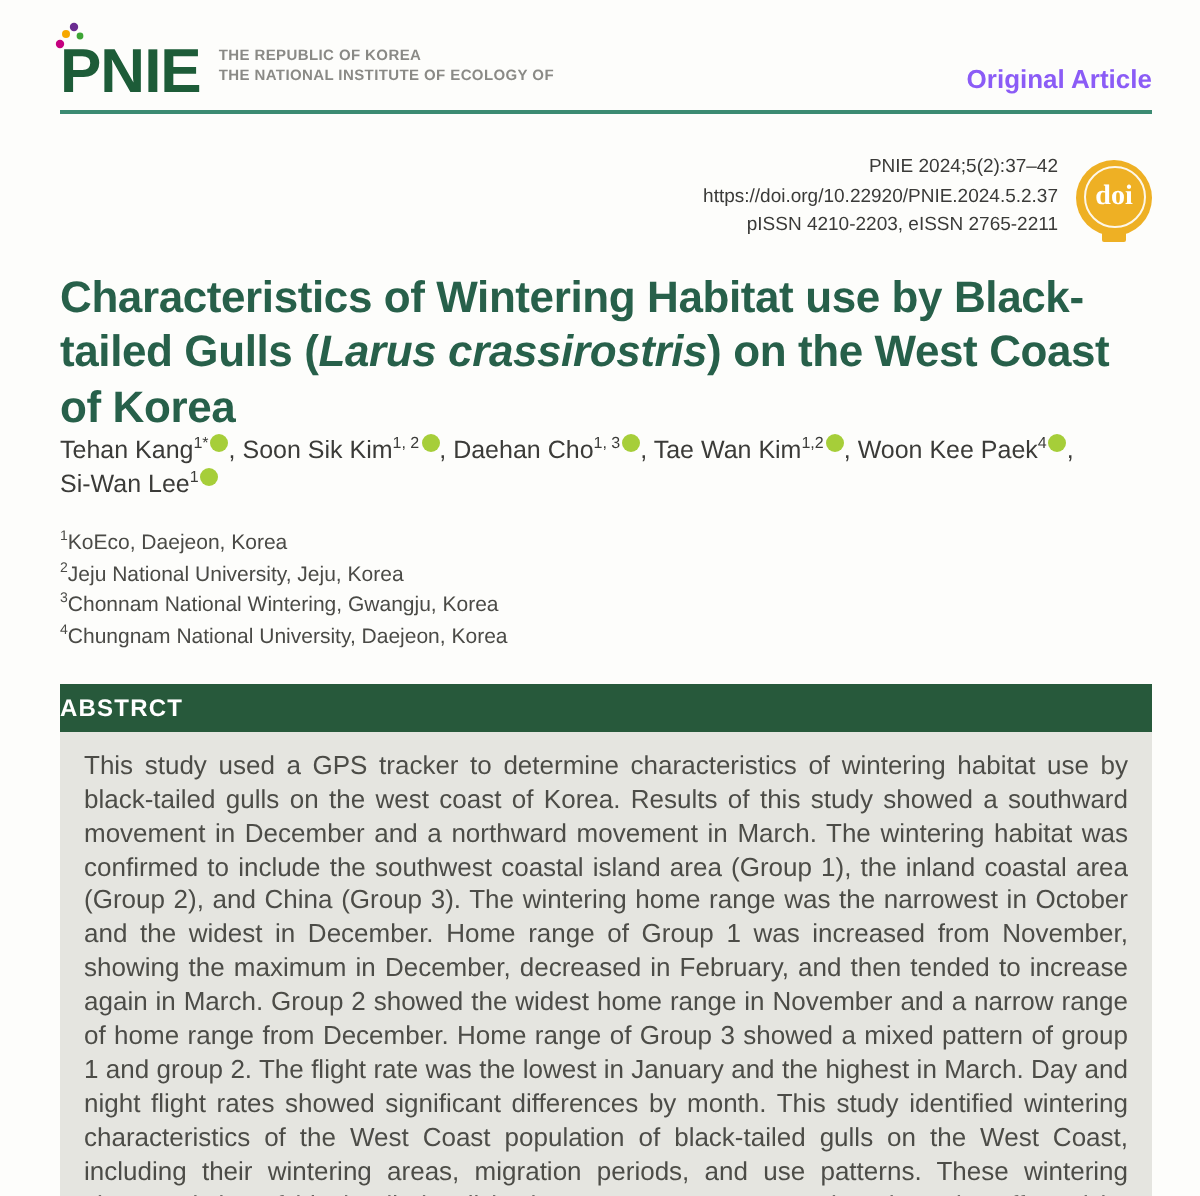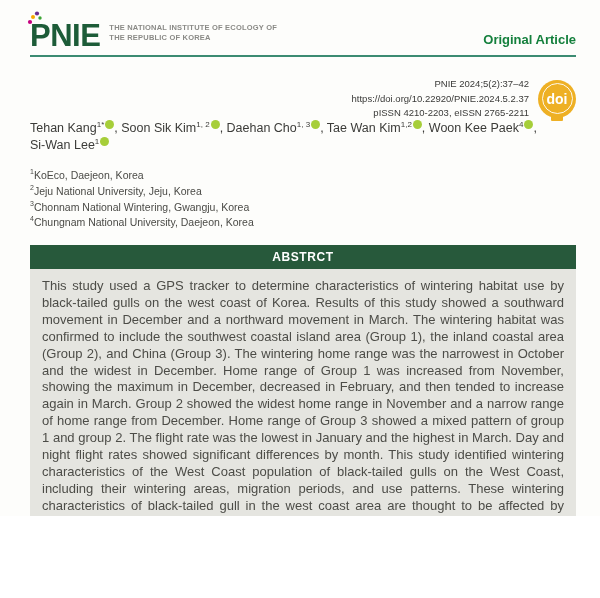--- a/index.html
+++ b/index.html
@@ -1,56 +1,56 @@
 <!DOCTYPE html>
 <html><head>
 <meta charset="utf-8">
 <style>
   * { margin:0; padding:0; box-sizing:border-box; }
   body { font-family:"Liberation Sans", sans-serif; background:#ffffff; }
-  .page { width:600px; height:516px; background:#fdfdfb; overflow:hidden; padding:12px 24px 0 30px; }
+  .page { width:600px; height:598px; background:#fdfdfb; overflow:hidden; padding:12px 24px 0 30px; }
 
   
   .masthead { display:flex; justify-content:space-between; align-items:flex-end; }
   .logo-block { display:flex; align-items:flex-start; }
   .pnie-wrap { position:relative; padding-top:9px; }
   .dots-icon { position:absolute; top:-2px; left:-5px; }
   .pnie-text { font-size:31px; font-weight:bold; color:#1d5c38; line-height:0.95; letter-spacing:-0.5px; }
   .tagline { margin-left:9px; padding-top:11px; }
   .tagline .proc { font-style:italic; font-size:9.5px; letter-spacing:0.6px; color:#9b9b97; line-height:1.25; }
   .tagline .inst { font-size:7.5px; font-weight:bold; color:#8a8a86; line-height:1.3; letter-spacing:0.2px; }
-  .article-type { font-weight:bold; font-size:13px; color:#15803d; padding-bottom:3px; }
+  .article-type { font-weight:bold; font-size:13px; color:#8b5cf6; padding-bottom:3px; }
 
   .rule { border-top:2px solid #3c8b72; margin-top:5px; }
 
   
   .cite-row { display:flex; justify-content:flex-end; align-items:center; gap:9px; margin-top:20px; }
   .cite-lines { text-align:right; font-size:9.5px; color:#3a3a38; line-height:1.5; }
   .cite-lines a { color:#3a3a38; text-decoration:none; }
-  .doi-badge { position:relative; width:38px; height:38px; border-radius:50%; background:#eeb024; display:flex; align-items:center; justify-content:center; flex:0 0 auto; }
+  .doi-badge { position:relative; width:38px; height:38px; border-radius:50%; background:#eeb024; display:flex; align-items:center; justify-content:center; flex:0 0 auto;font-family:Liberation Serif, serif; }
   .doi-badge::after { content:""; position:absolute; bottom:-3px; left:50%; transform:translateX(-50%); width:12px; height:6px; background:#eeb024; border-radius:1px; }
   .doi-inner { width:31px; height:31px; border-radius:50%; border:1.5px solid rgba(255,255,255,0.9); display:flex; align-items:center; justify-content:center; font-weight:bold; font-size:14px; color:#ffffff; }
 
   
   .title { margin-top:15px; font-size:22px; font-weight:bold; color:#27604a; line-height:1.24; letter-spacing:-0.2px; }
   .title .sci { font-style:italic; }
 
   
   .authors { margin-top:0; font-size:12.5px; color:#3b3b38; line-height:1.35; }
   .author { white-space:nowrap; }
   .author sup { font-size:8px; }
   .orcid-dot { display:inline-block; width:9px; height:9px; border-radius:50%; background:#a6ce39; margin-left:1px; position:relative; top:-3px; }
 
   
   .affils { margin-top:13px; font-size:10.5px; color:#4a4a46; line-height:1.45; }
   .affils sup { font-size:7px; }
 
   
   .abs-box { margin-top:15px; }
-  .abs-head { background:#27593b; color:#ffffff; text-align:center; font-weight:bold; font-size:12px; letter-spacing:0.6px; padding:5px 0; }
+  .abs-head { background:#27593b; color:#ffffff; font-weight:bold; font-size:12px; letter-spacing:0.6px; padding:5px 0; }
   .abs-body { background:#e5e5e0; padding:9px 12px 10px; }
   .abs-text { font-size:13px; line-height:1.3; text-align:justify; color:#4c4c47; }
   .abs-keywords { margin-top:11px; font-size:11.5px; color:#4c4c47; }
   .kw-label { font-weight:bold; color:#1d5c38; }
 </style>
 </head>
 <body>
 
 <div class="page">
 
@@ -59,40 +59,41 @@
       <div class="pnie-wrap">
         <svg class="dots-icon" width="18" height="16" viewBox="0 0 18 16">
           <circle cx="5" cy="12" r="2.1" fill="#c5007f"></circle>
           <circle cx="8" cy="7" r="2.0" fill="#f6a800"></circle>
           <circle cx="12" cy="3.5" r="2.1" fill="#6a2c91"></circle>
           <circle cx="15" cy="8" r="1.7" fill="#3da535"></circle>
         </svg>
         <div class="pnie-text">PNIE</div>
       </div>
       <div class="tagline">
+        <div class="inst">THE REPUBLIC OF KOREA</div>
         <div class="inst">THE NATIONAL INSTITUTE OF ECOLOGY OF</div>
-        <div class="inst">THE REPUBLIC OF KOREA</div>
       </div>
     </div>
     <div class="article-type">Original Article</div>
   </div>
 
   <div class="rule"></div>
 
   <div class="cite-row">
     <div class="cite-lines">
       <div>PNIE  2024;5(2):37–42</div>
       <div><a href="#">https://doi.org/10.22920/PNIE.2024.5.2.37</a></div>
       <div>pISSN 4210-2203, eISSN 2765-2211</div>
     </div>
     <div class="doi-badge">
       <div class="doi-inner">doi</div>
     </div>
   </div>
 
+  <h1 class="title"><span>Characteristics of Wintering Habitat use by Black-tailed Gulls (</span><span class="sci">Larus crassirostris</span><span>) on the West Coast of Korea</span></h1>
 
   <div class="authors">
     <span class="author"><span>Tehan Kang</span><sup>1*</sup><span class="orcid-dot"></span></span><span>, </span><span class="author"><span>Soon Sik Kim</span><sup>1, 2</sup><span class="orcid-dot"></span></span><span>, </span><span class="author"><span>Daehan Cho</span><sup>1, 3</sup><span class="orcid-dot"></span></span><span>, </span><span class="author"><span>Tae Wan Kim</span><sup>1,2</sup><span class="orcid-dot"></span></span><span>, </span><span class="author"><span>Woon Kee Paek</span><sup>4</sup><span class="orcid-dot"></span></span><span>, </span><span class="author"><span>Si-Wan Lee</span><sup>1</sup><span class="orcid-dot"></span></span>
   </div>
 
   <div class="affils">
     <div><sup>1</sup><span>KoEco, Daejeon, Korea</span></div>
     <div><sup>2</sup><span>Jeju National University, Jeju, Korea</span></div>
     <div><sup>3</sup><span>Chonnam National Wintering, Gwangju, Korea</span></div>
     <div><sup>4</sup><span>Chungnam National University, Daejeon, Korea</span></div>

